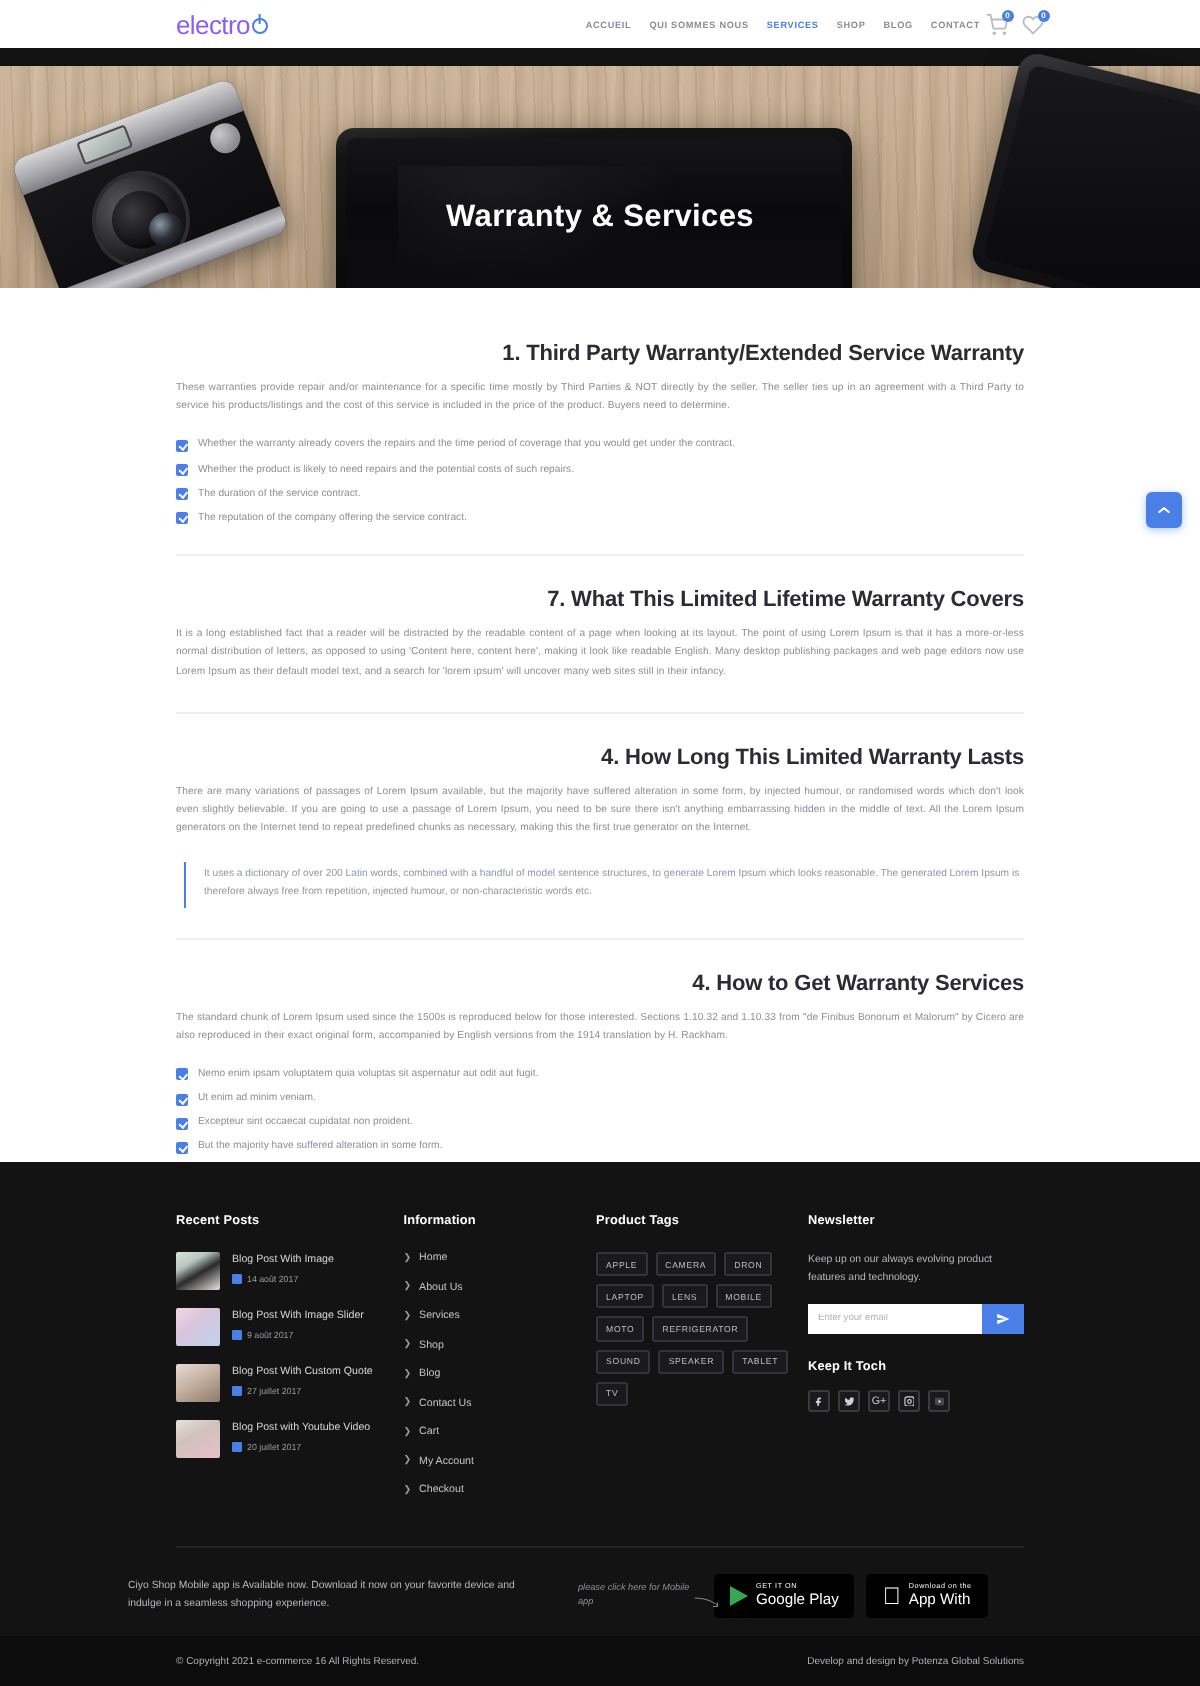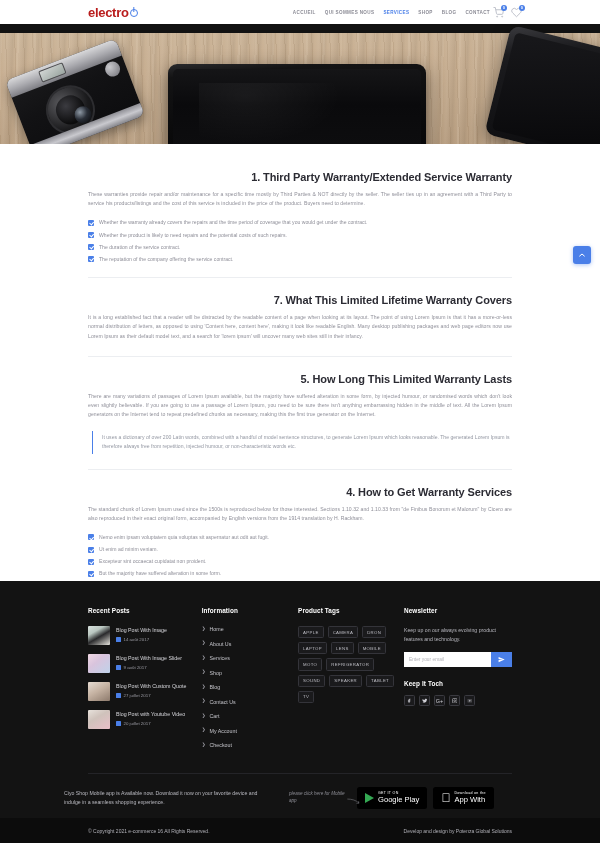--- a/index.html
+++ b/index.html
@@ -13,22 +13,22 @@
   .page { width:600px; height:843px; position:relative; }
 
   
   .header {
     height:24px; background:#fff;
     display:flex; align-items:center;
     position:relative;
   }
   .logo {
     margin-left:88px;
-    font-size:13px; font-weight:700; letter-spacing:-0.3px;
-    color:#b91c1c; display:flex; align-items:center;
+    font-size:13px; font-weight:400; letter-spacing:-0.3px;
+    color:#8b5cf6; display:flex; align-items:center;
   }
   .logo-power {
     display:inline-block; width:8px; height:8px;
     border:1.4px solid #4a7fe8; border-radius:50%;
     position:relative; margin-left:1px; margin-bottom:-1px;
   }
   .logo-power::after{
     content:""; position:absolute; left:50%; top:-2.5px;
     transform:translateX(-50%);
     width:1.4px; height:4.5px; background:#4a7fe8;
@@ -384,20 +384,21 @@
         </div>
       <div class="cam-bottom"></div>
     </div>
 
     <div class="hero-laptop">
       <div class="hero-laptop-gloss"></div>
     </div>
 
     <div class="tab-r"></div>
 
+    <div class="hero-title">Warranty &amp; Services</div>
     <div class="hero-bottombar"></div>
   </div>
 
   <div class="scroll-top">
     <svg viewBox="0 0 24 24" fill="none" stroke="currentColor" stroke-width="3" stroke-linecap="round" stroke-linejoin="round">
         <polyline points="5 15 12 9 19 15"></polyline>
       </svg>
   </div>
 
   <div class="main">
@@ -428,21 +429,21 @@
     <div class="divider"></div>
 
     <section>
       <h2 class="sec-title">7. What This Limited Lifetime Warranty Covers</h2>
       <p class="sec-body">It is a long established fact that a reader will be distracted by the readable content of a page when looking at its layout. The point of using Lorem Ipsum is that it has a more-or-less normal distribution of letters, as opposed to using 'Content here, content here', making it look like readable English. Many desktop publishing packages and web page editors now use Lorem Ipsum as their default model text, and a search for 'lorem ipsum' will uncover many web sites still in their infancy.</p>
     </section>
 
     <div class="divider"></div>
 
     <section>
-      <h2 class="sec-title">5. How Long This Limited Warranty Lasts</h2>
+      <h2 class="sec-title">4. How Long This Limited Warranty Lasts</h2>
       <p class="sec-body">There are many variations of passages of Lorem Ipsum available, but the majority have suffered alteration in some form, by injected humour, or randomised words which don't look even slightly believable. If you are going to use a passage of Lorem Ipsum, you need to be sure there isn't anything embarrassing hidden in the middle of text. All the Lorem Ipsum generators on the Internet tend to repeat predefined chunks as necessary, making this the first true generator on the Internet.</p>
       <blockquote>
         <p>It uses a dictionary of over 200 Latin words, combined with a handful of model sentence structures, to generate Lorem Ipsum which looks reasonable. The generated Lorem Ipsum is therefore always free from repetition, injected humour, or non-characteristic words etc.</p>
       </blockquote>
     </section>
 
     <div class="divider"></div>
 
     <section>
       <h2 class="sec-title">4. How to Get Warranty Services</h2>

